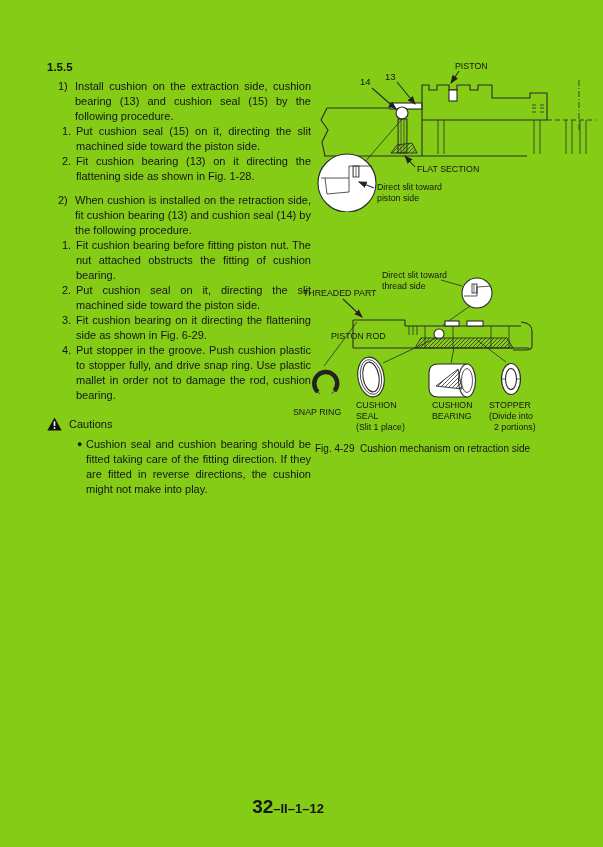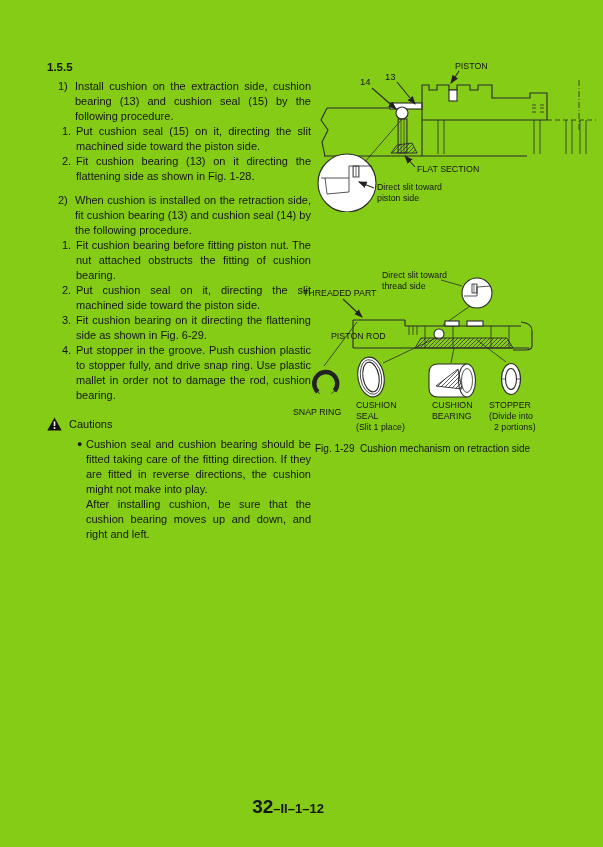--- a/index.html
+++ b/index.html
@@ -95,23 +95,20 @@
       <svg width="15" height="14" viewBox="0 0 15 14">
         <polygon points="7.5,0.5 14.7,13.4 0.3,13.4" fill="#111"></polygon>
         <rect x="6.7" y="4.4" width="1.6" height="4.6" fill="#fff"></rect>
         <rect x="6.7" y="10.2" width="1.6" height="1.7" fill="#fff"></rect>
       </svg>
       <span>Cautions</span>
     </div>
     <div class="caution-item">
       <span class="bullet">●</span>
       <div class="ptext">Cushion seal and cushion bearing should be fitted taking care of the fitting direction. If they are fitted in reverse directions, the cushion might not make into play.</div>
-    </div>
-    <div class="caution-item cont">
-      <div class="ptext">After installing cushion, be sure that the cushion bearing moves up and down, and right and left.</div>
     </div>
   </div>
 
   <svg class="fig28-svg" width="290" height="160" viewBox="0 0 290 160">
     <defs>
       <pattern id="v28" width="3" height="3" patternUnits="userSpaceOnUse">
         <line x1="1" y1="0" x2="1" y2="3" stroke="#333" stroke-width="0.7"></line>
       </pattern>
       <pattern id="d28" width="4" height="4" patternUnits="userSpaceOnUse">
         <line x1="0" y1="4" x2="4" y2="0" stroke="#333" stroke-width="0.8"></line>
@@ -234,19 +231,19 @@
       <text x="63" y="145">CUSHION</text>
       <text x="63" y="156">SEAL</text>
       <text x="63" y="167">(Slit 1 place)</text>
       <text x="139" y="145">CUSHION</text>
       <text x="139" y="156">BEARING</text>
       <text x="196" y="145">STOPPER</text>
       <text x="196" y="156">(Divide into</text>
       <text x="201" y="167">2 portions)</text>
     </g>
   </svg>
-  <div class="fig29-caption">Fig. 1-29  Cushion mechanism on retraction side</div>
+  <div class="fig29-caption">Fig. 4-29  Cushion mechanism on retraction side</div>
 
   <div class="footer">
     <span class="pg-num">32</span><span class="pg-rest">–II–1–12</span>
   </div>
 
 </div>
 
 </body></html>

